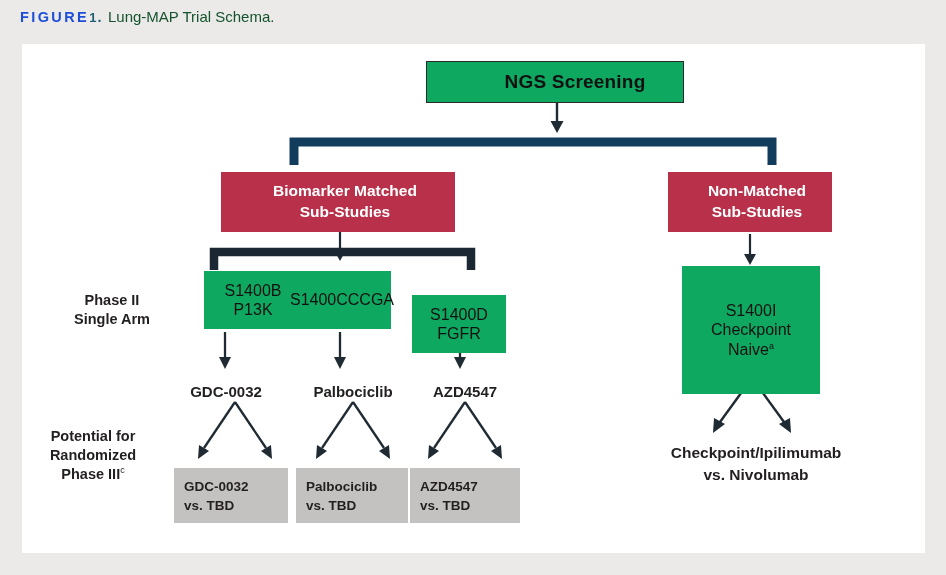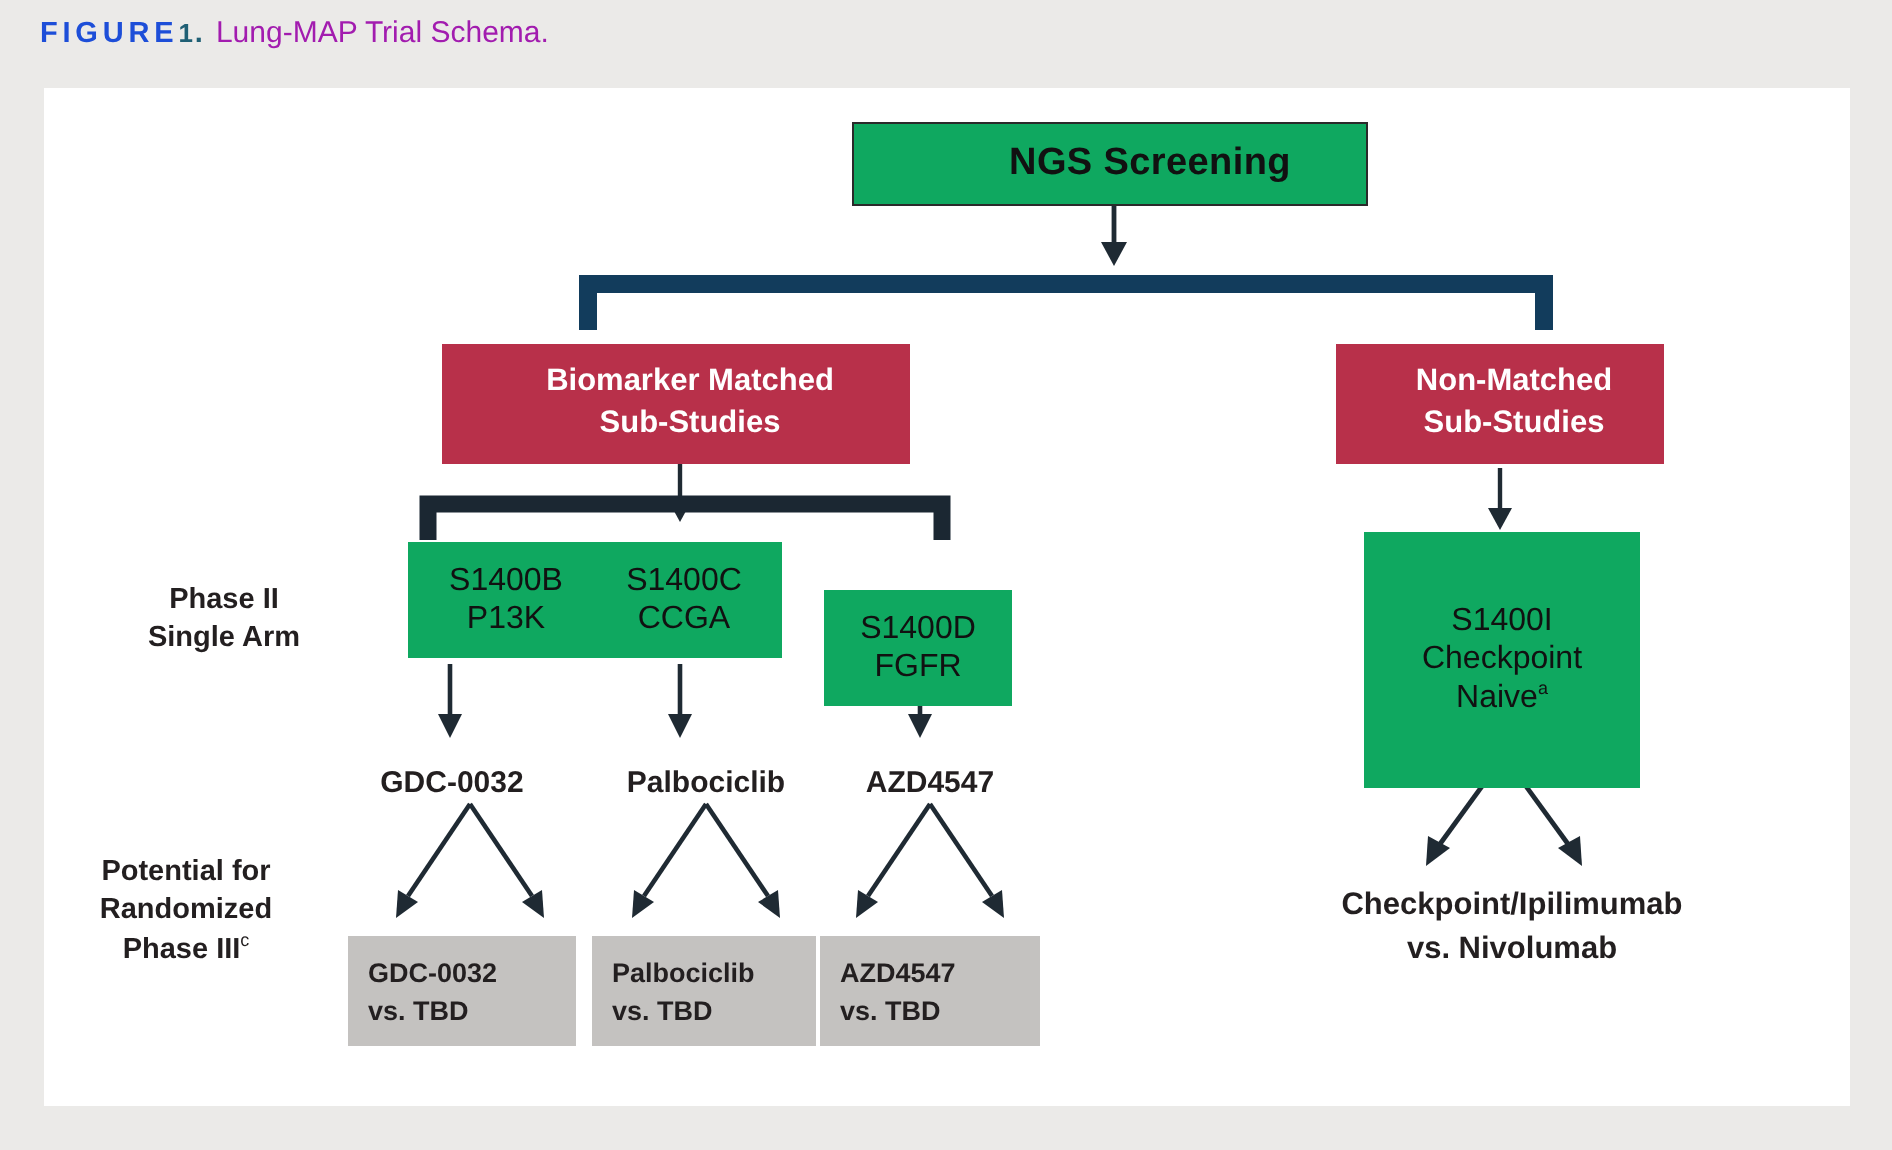--- a/index.html
+++ b/index.html
@@ -18,21 +18,21 @@
   }
   .cap-figure{
     font-size:14.5px;font-weight:700;color:#1d4ed8;
     letter-spacing:2.4px;
   }
   .cap-num{
     font-size:13px;font-weight:700;color:#1f5f74;letter-spacing:1px;
   }
   .cap-dot{font-size:14.5px;font-weight:700;color:#1f5f74;letter-spacing:1.5px;}
   .cap-title{
-    font-size:15px;font-weight:400;color:#a21caf;margin-left:5px;
+    font-size:15px;font-weight:400;color:#14532d;margin-left:5px;
   }
 
   
   .panel{
     position:absolute;left:22px;top:44px;width:903px;height:509px;
     background:#ffffff;
   }
 
   
   .box{position:absolute;box-sizing:border-box;display:flex;
@@ -182,21 +182,21 @@
 
   <div class="box box-red" style="left:668px;top:172px;width:164px;height:60px;flex-direction:column;">
     <span class="red-label">Non-Matched</span>
     <span class="red-label">Sub-Studies</span>
   </div>
 
   <div class="box box-green noborder" style="left:177px;top:271px;width:98px;height:58px;flex-direction:column;margin-left:27px;">
     <span class="sub-label code">S1400B</span>
     <span class="sub-label">P13K</span>
   </div>
-  <div class="box box-green noborder" style="left:293px;top:271px;width:98px;height:58px;flex-direction:column;">
+  <div class="box box-green noborder" style="left:293px;top:271px;width:98px;height:58px;">
     <span class="sub-label code">S1400C</span>
     <span class="sub-label">CCGA</span>
   </div>
   <div class="box box-green noborder" style="left:412px;top:271px;width:94px;height:58px;flex-direction:column;margin-top:24px;">
     <span class="sub-label code">S1400D</span>
     <span class="sub-label">FGFR</span>
   </div>
 
   <div class="box box-green noborder" style="left:682px;top:266px;width:138px;height:128px;flex-direction:column;text-align:center;">
     <span class="sub-label code">S1400I</span>

